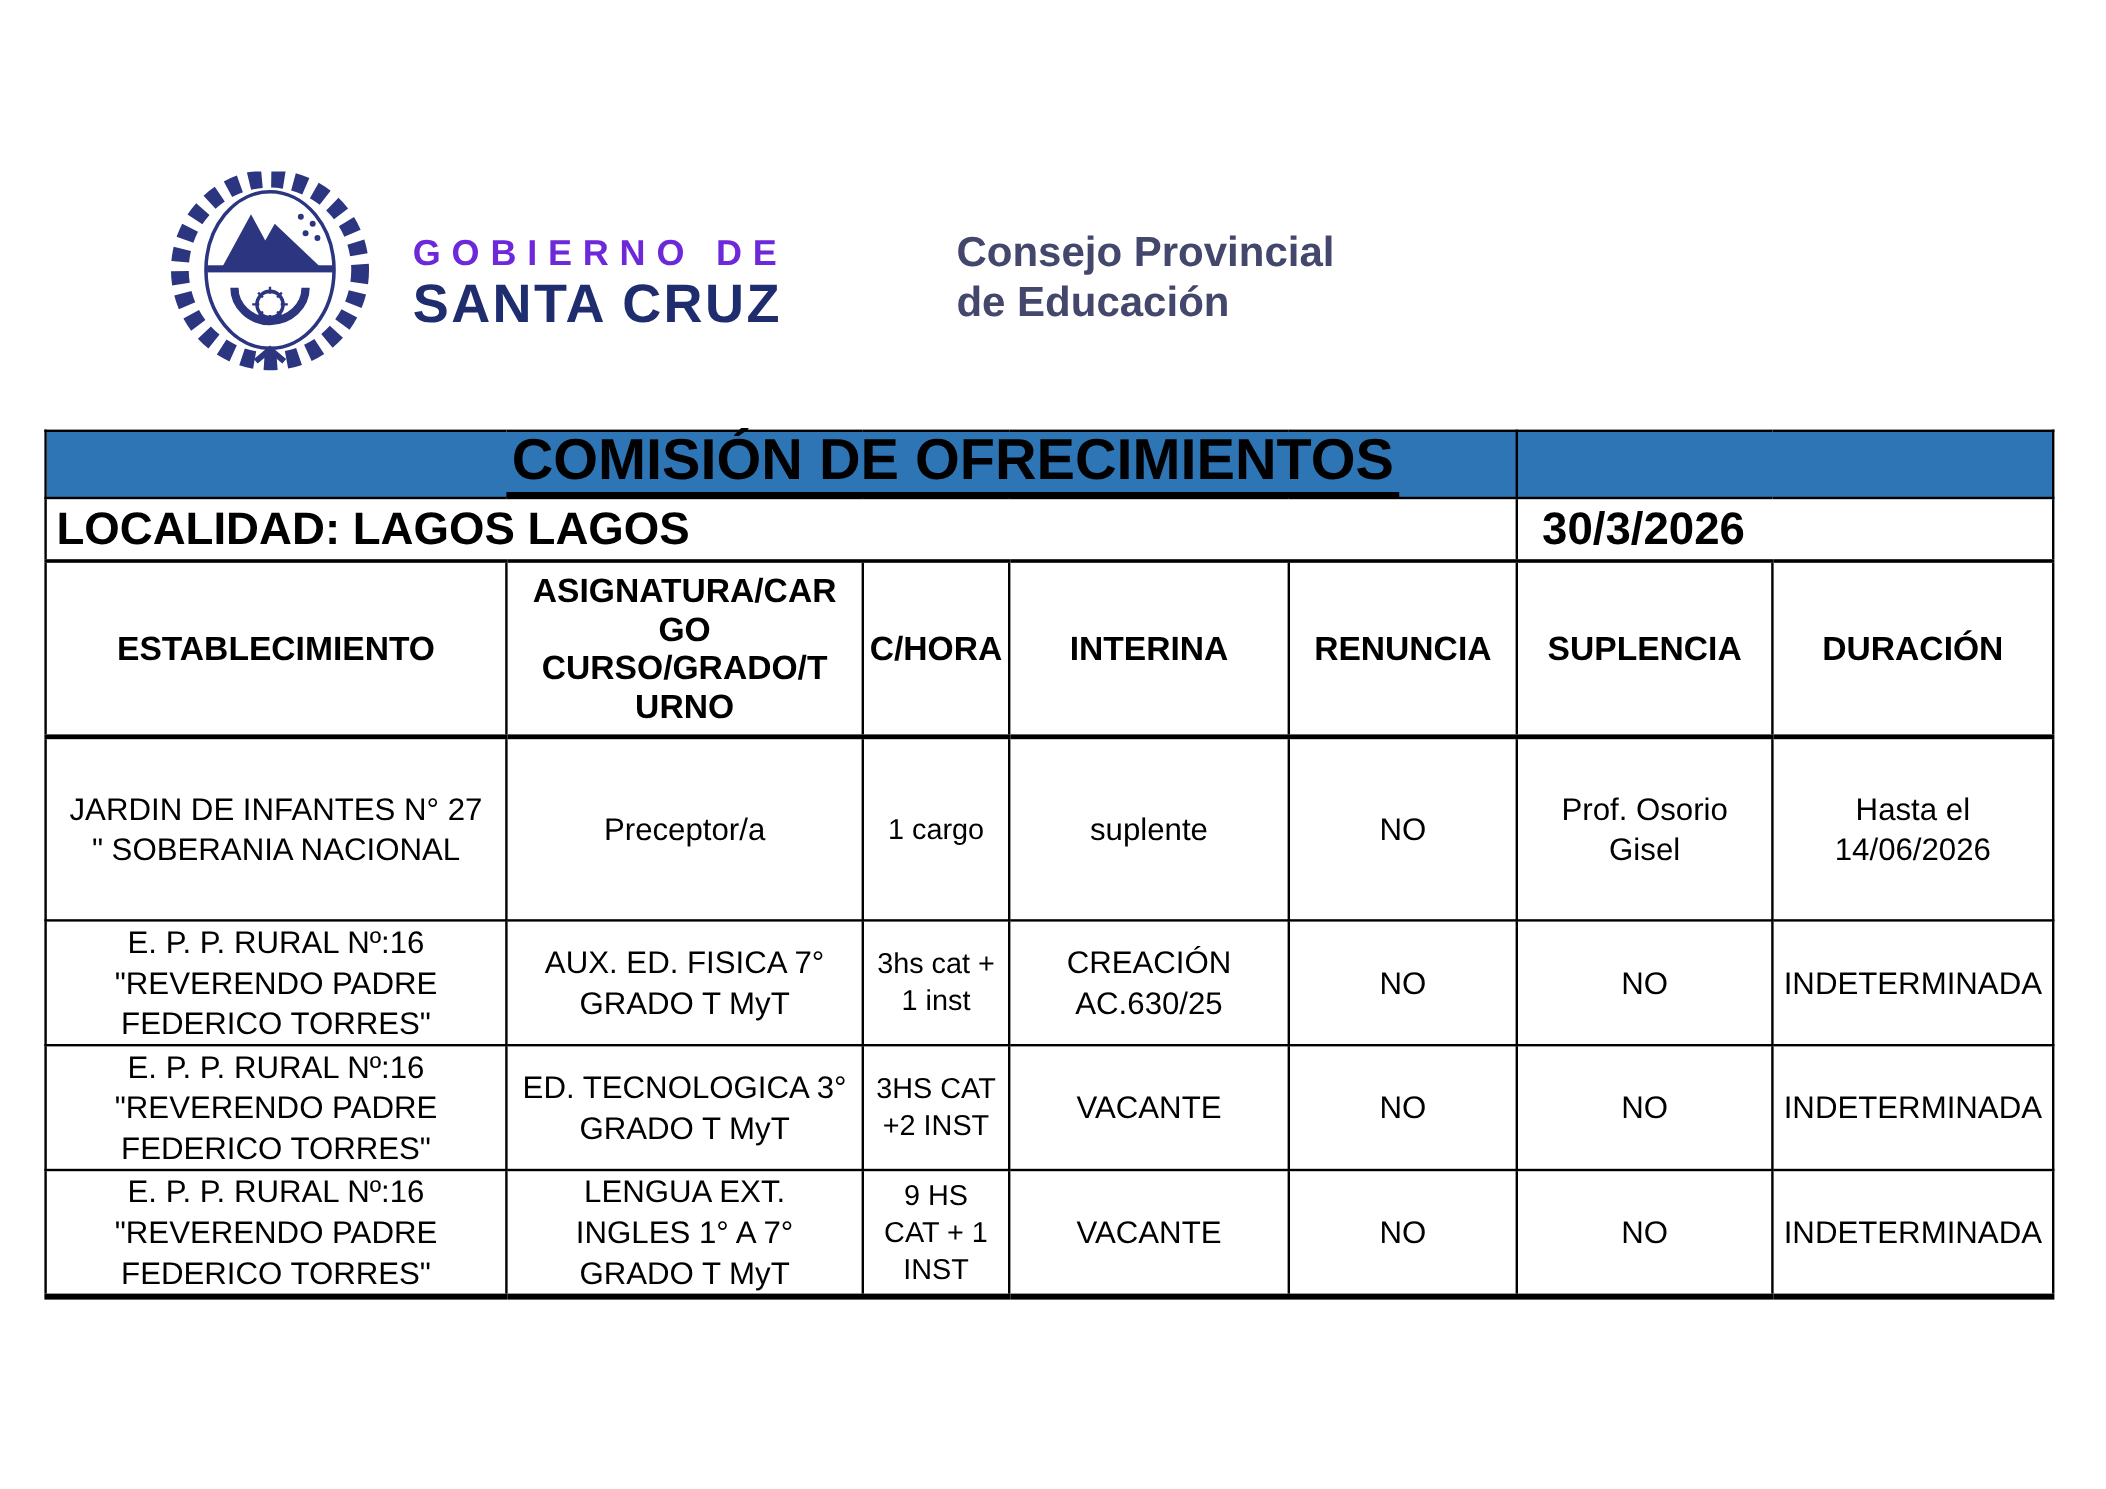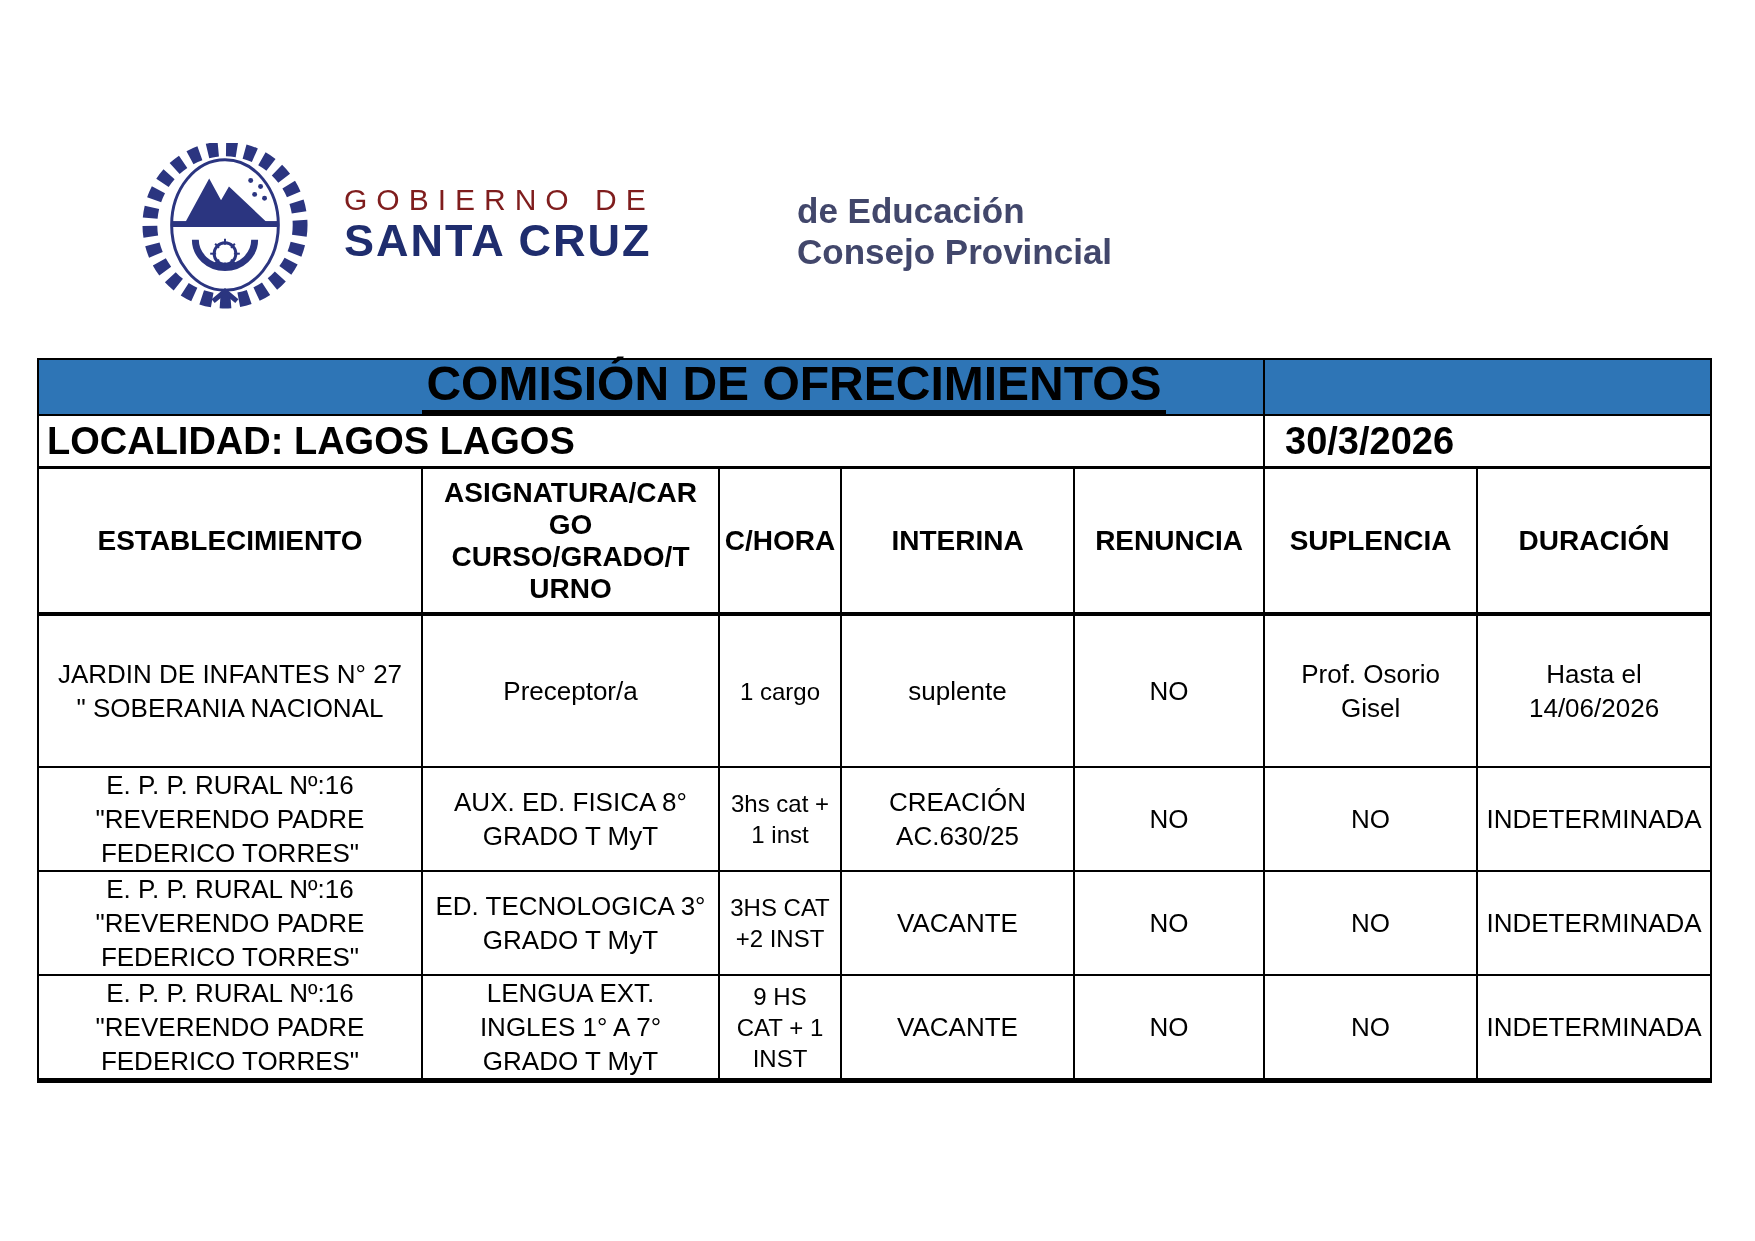--- a/index.html
+++ b/index.html
@@ -9,22 +9,22 @@
     background:#ffffff;
     font-family:"Liberation Sans","DejaVu Sans",sans-serif;
     color:#000;
     overflow:hidden;
   }
 
   
   .crest{position:absolute;left:126px;top:143px;width:198px;height:168px;}
   .gob-block{position:absolute;left:344px;top:183px;width:400px;}
   .gob-line1{
-    font-size:30px;font-weight:400;letter-spacing:9px;
-    color:#7f1d1d;line-height:34px;white-space:nowrap;
+    font-size:30px;font-weight:700;letter-spacing:9px;
+    color:#6d28d9;line-height:34px;white-space:nowrap;margin-top:12px;
   }
   .gob-line2{
     font-size:45px;font-weight:800;letter-spacing:2px;
     color:#1f2d6e;line-height:48px;white-space:nowrap;
   }
   .consejo-block{position:absolute;left:797px;top:190px;width:420px;}
   .consejo-line{
     font-size:35px;font-weight:600;color:#42476b;line-height:41px;white-space:nowrap;
   }
 
@@ -127,22 +127,22 @@
       </g>
     </svg>
   </div>
 
   <div class="gob-block">
     <div class="gob-line1">GOBIERNO DE</div>
     <div class="gob-line2">SANTA CRUZ</div>
   </div>
 
   <div class="consejo-block">
+    <div class="consejo-line">Consejo Provincial</div>
     <div class="consejo-line">de Educación</div>
-    <div class="consejo-line">Consejo Provincial</div>
   </div>
 
   <table class="doc-table">
     <colgroup>
       <col style="width:384px">
         <col style="width:297px">
         <col style="width:122px">
       <col style="width:233px">
         <col style="width:190px">
         <col style="width:213px">
@@ -178,21 +178,21 @@
         <td class="col-suplen">Prof. Osorio
 Gisel</td>
         <td class="col-durac">Hasta el
 14/06/2026</td>
       </tr>
 
       <tr class="row-data r2">
         <td class="col-estab">E. P. P. RURAL Nº:16
 "REVERENDO PADRE
 FEDERICO TORRES"</td>
-        <td class="col-asig">AUX. ED. FISICA 8°
+        <td class="col-asig">AUX. ED. FISICA 7°
 GRADO T MyT</td>
         <td class="col-chora">3hs cat +
 1 inst</td>
         <td class="col-inter">CREACIÓN
 AC.630/25</td>
         <td class="col-renun">NO</td>
         <td class="col-suplen">NO</td>
         <td class="col-durac">INDETERMINADA</td>
       </tr>
 

